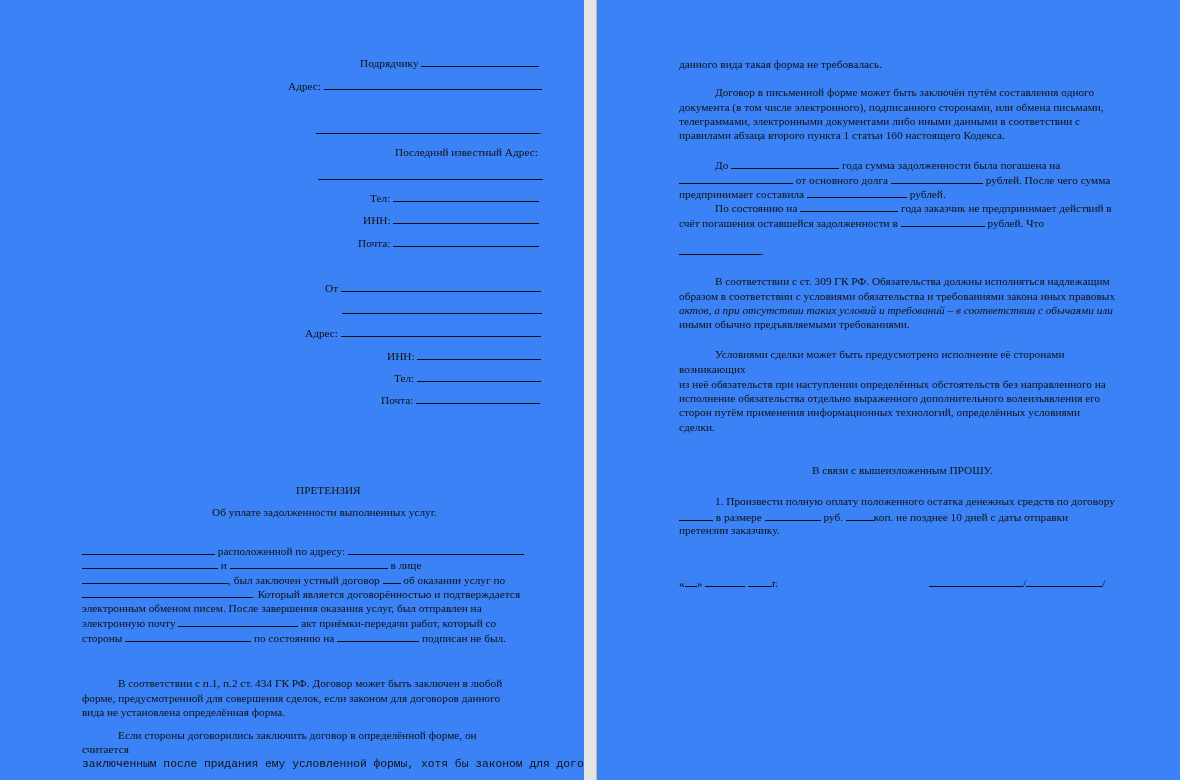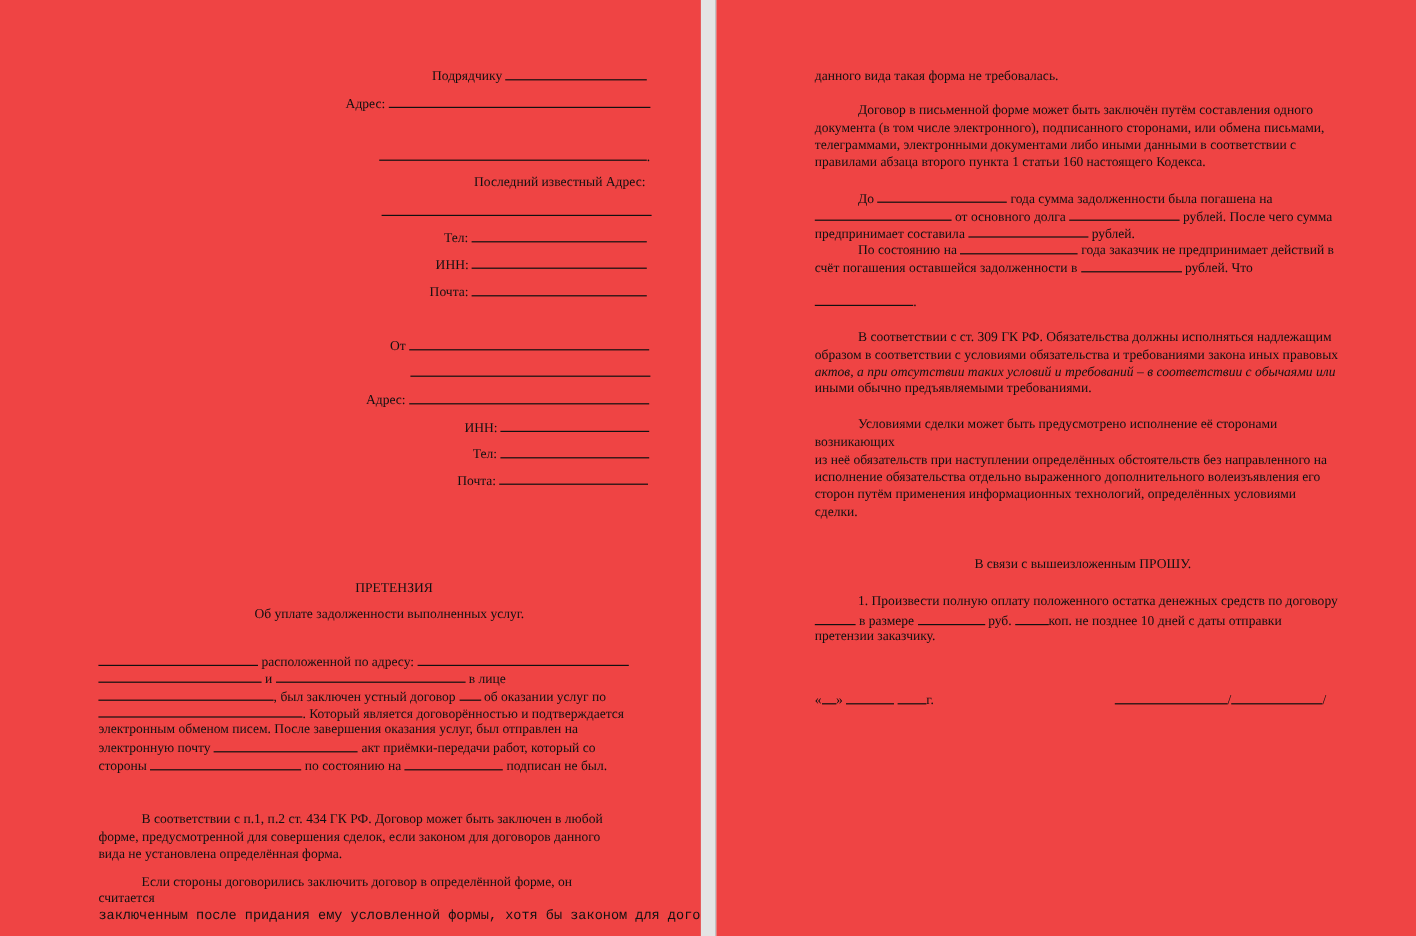--- a/index.html
+++ b/index.html
@@ -2,21 +2,21 @@
 <html><head>
 <meta charset="utf-8">
 <style>
   html, body { margin: 0; padding: 0; }
   body {
     width: 1180px; height: 780px; overflow: hidden; position: relative;
     background: #ffffff;
     font-family: "Liberation Serif", "DejaVu Serif", serif;
     color: #111;
   }
-  .page { position: absolute; top: 0; height: 780px; background: #ef4444; overflow: hidden; }
+  .page { position: absolute; top: 0; height: 780px; background: #3b82f6; overflow: hidden; }
   #page-left { left: 0; width: 584px; }
   #page-right { left: 597px; width: 640px; }
   .gutter {
     position: absolute; left: 583px; top: 0; width: 14px; height: 780px;
     background: #e4e4e4; border-left: 1px solid #b9b9b9; border-right: 1px solid #b9b9b9;
     box-sizing: border-box;
   }
   .ln {
     position: absolute; font-size: 11.3px; line-height: 14px; white-space: nowrap;
   }

